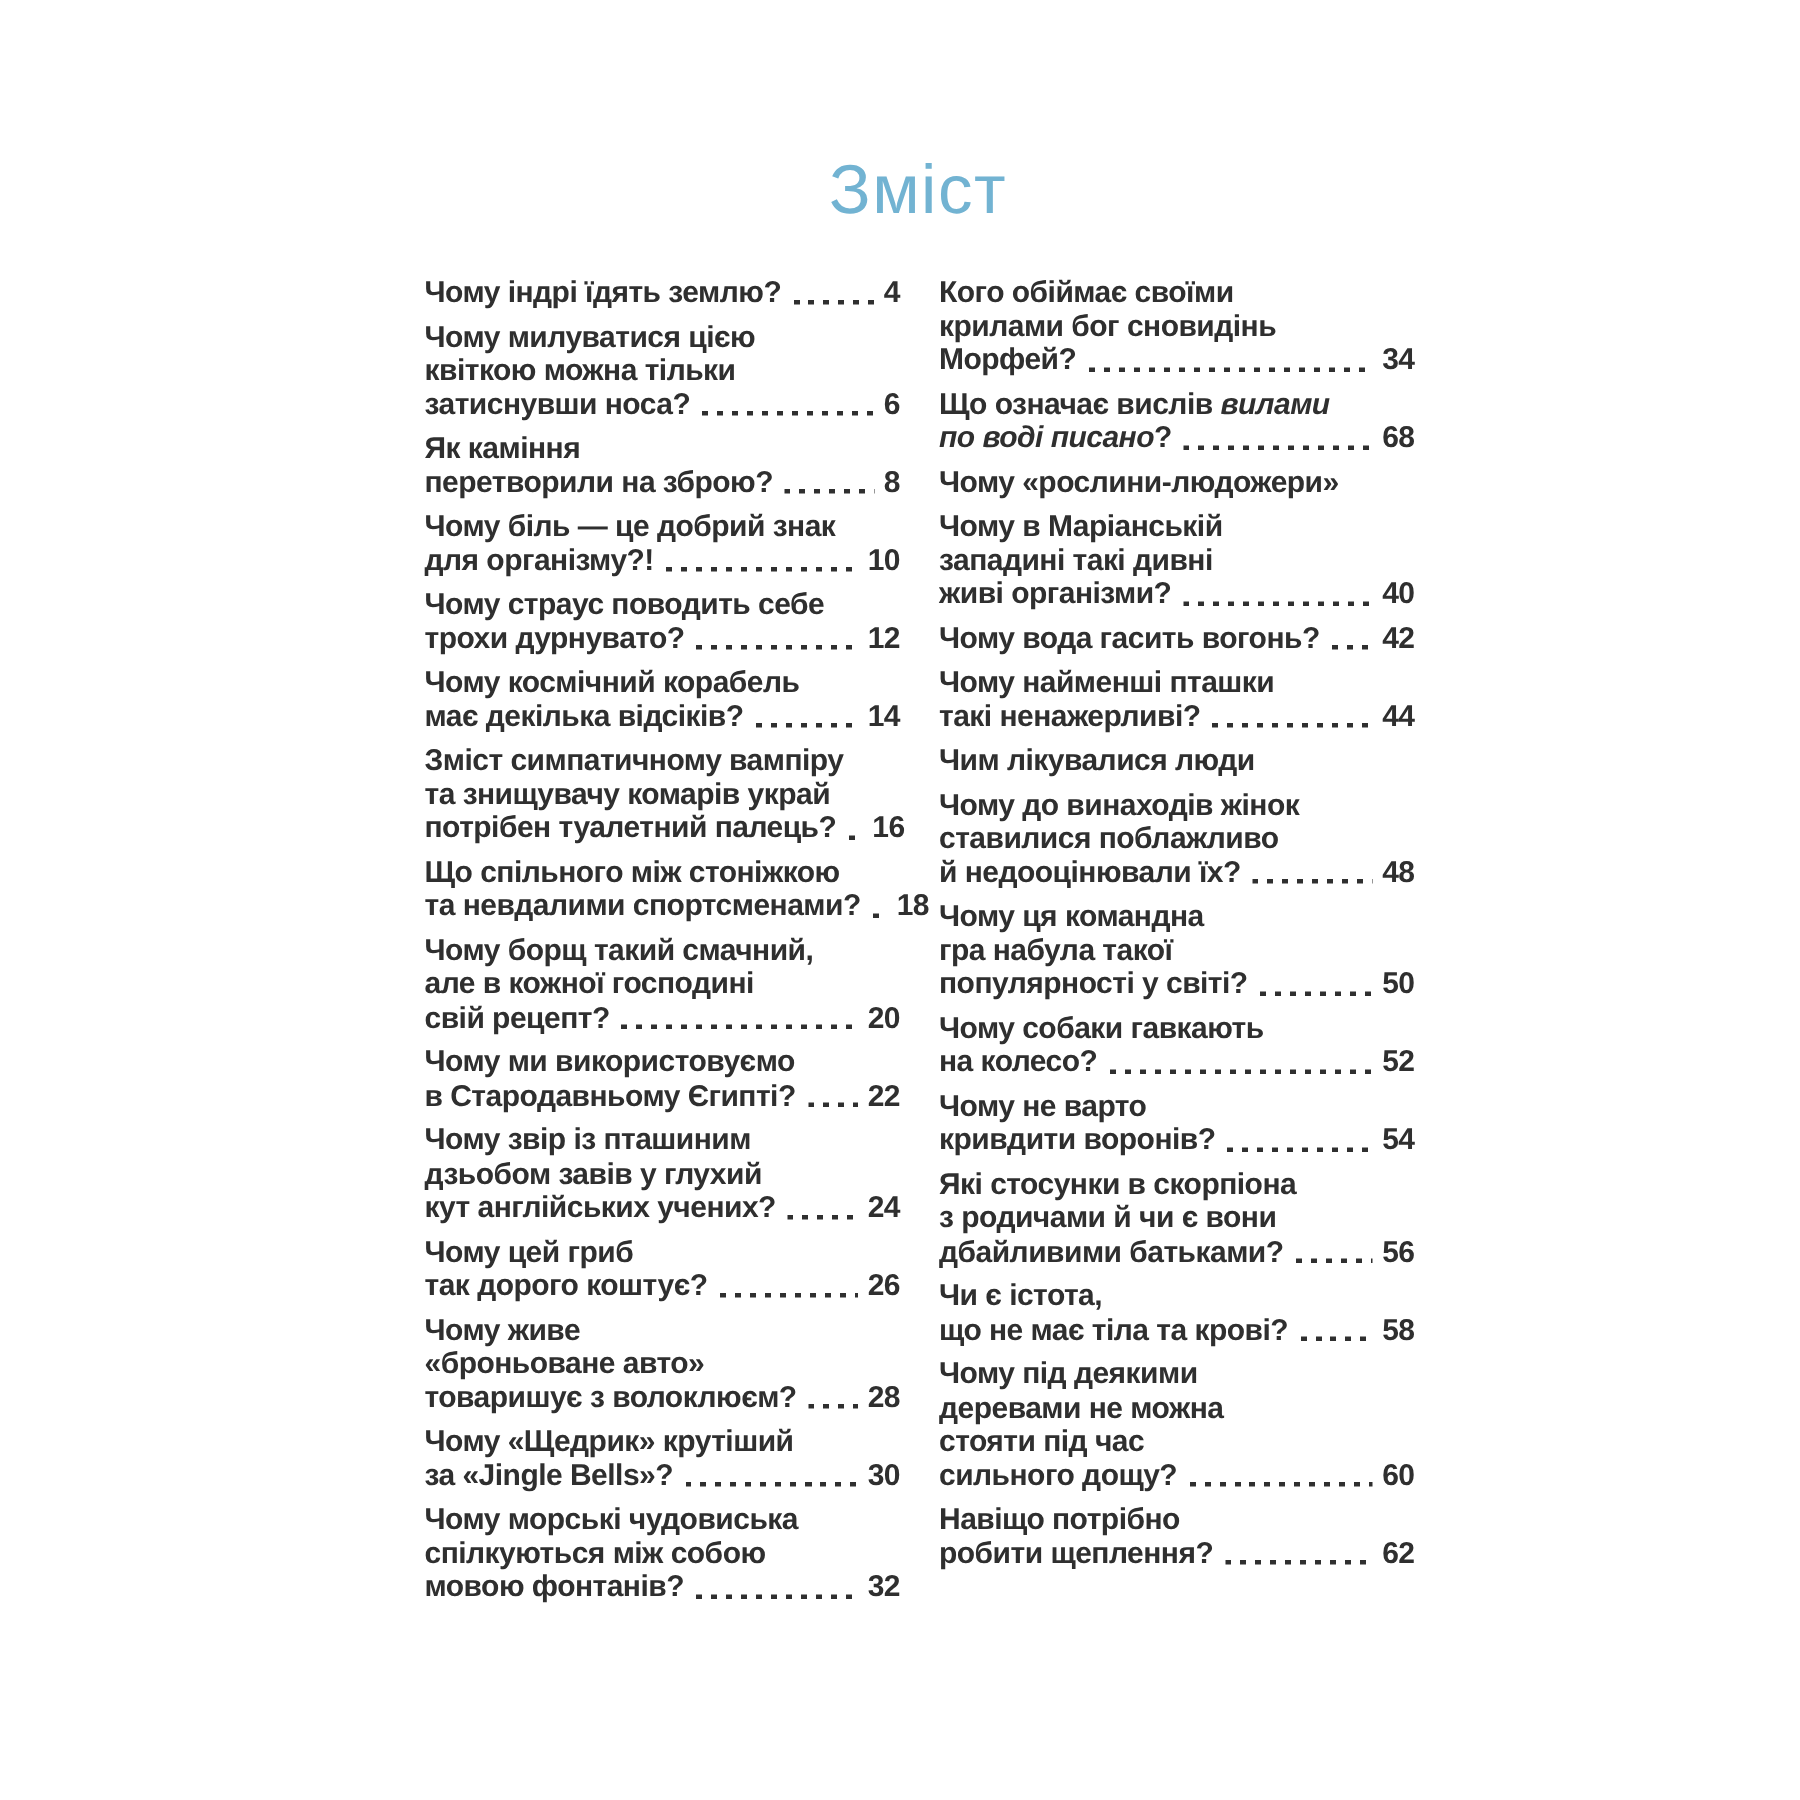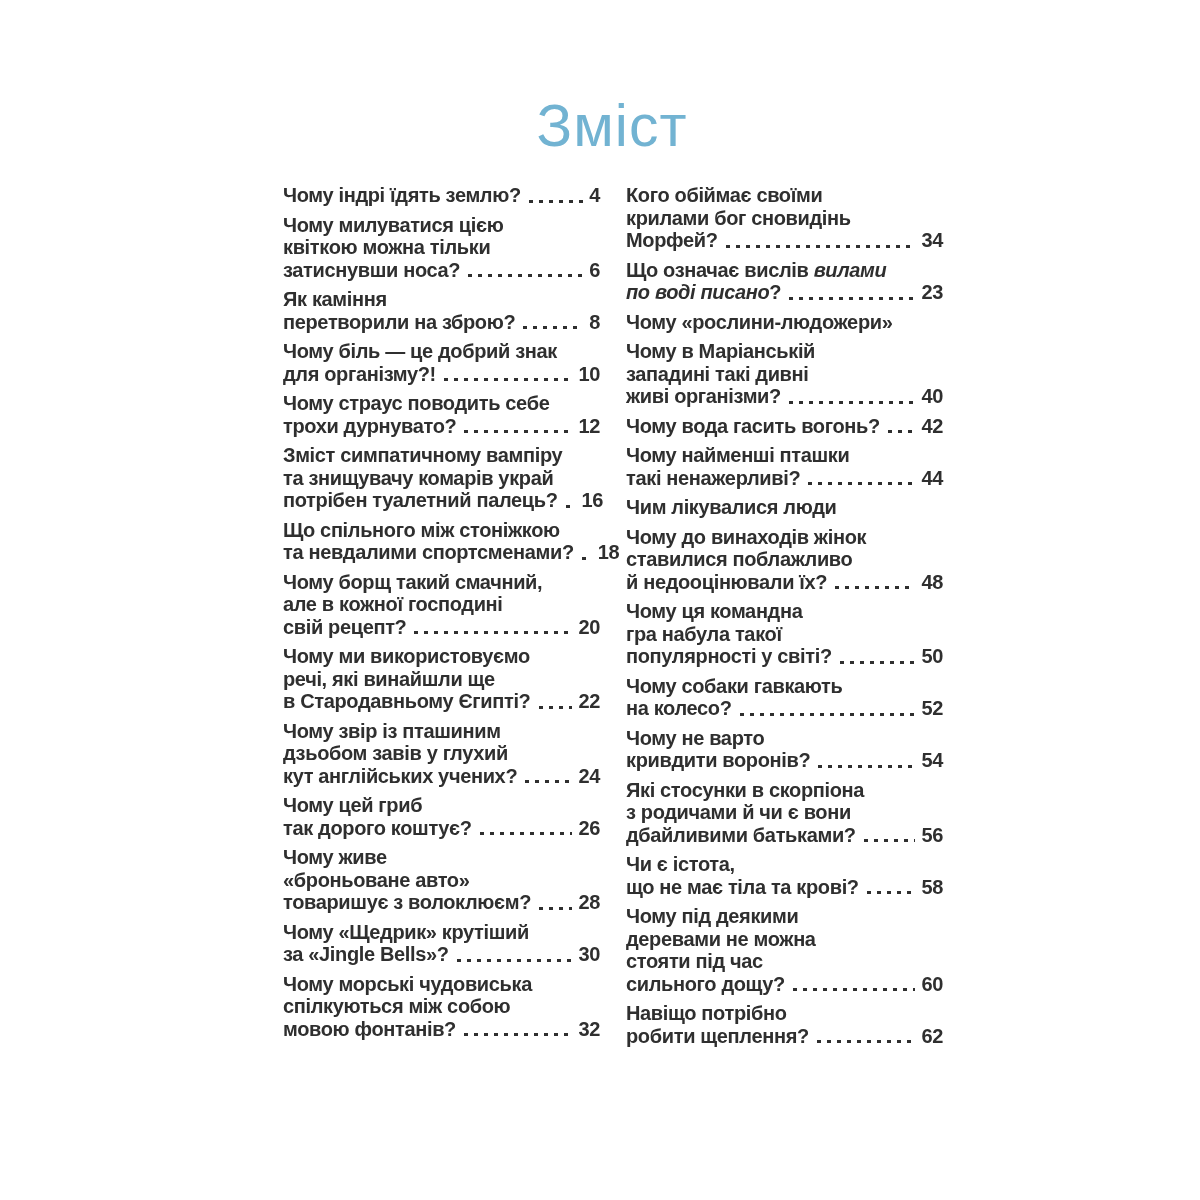--- a/index.html
+++ b/index.html
@@ -18,21 +18,21 @@
     position: absolute;
     inset: 0;
     background: #ffffff;
   }
   .page-title {
     position: absolute;
     left: 283px;
     top: 100px;
     width: 658px;
     text-align: center;
-    font-size: 59px;
+    font-size: 46px;
     line-height: 52px;
     font-weight: normal;
     letter-spacing: 1px;
   }
   .columns {
     position: absolute;
     left: 283px;
     top: 184px;
     width: 660px;
     display: flex;
@@ -122,20 +122,28 @@
         </div>
         <div class="entry">
           <div class="line"><span class="txt">Чому страус поводить себе</span></div>
           <div class="line last">
             <span class="txt">трохи дурнувато?</span>
             <span class="leader"></span>
             <span class="pg">12</span>
           </div>
         </div>
         <div class="entry">
+          <div class="line"><span class="txt">Чому космічний корабель</span></div>
+          <div class="line last">
+            <span class="txt">має декілька відсіків?</span>
+            <span class="leader"></span>
+            <span class="pg">14</span>
+          </div>
+        </div>
+        <div class="entry">
           <div class="line"><span class="txt">Зміст симпатичному вампіру</span></div>
           <div class="line"><span class="txt">та знищувачу комарів украй</span></div>
           <div class="line last">
             <span class="txt">потрібен туалетний палець?</span>
             <span class="leader"></span>
             <span class="pg">16</span>
           </div>
         </div>
         <div class="entry">
           <div class="line"><span class="txt">Що спільного між стоніжкою</span></div>
@@ -149,21 +157,20 @@
           <div class="line"><span class="txt">Чому борщ такий смачний,</span></div>
           <div class="line"><span class="txt">але в кожної господині</span></div>
           <div class="line last">
             <span class="txt">свій рецепт?</span>
             <span class="leader"></span>
             <span class="pg">20</span>
           </div>
         </div>
         <div class="entry">
           <div class="line"><span class="txt">Чому ми використовуємо</span></div>
-          <div class="line"><span class="txt">речі, які винайшли ще</span></div>
           <div class="line last">
             <span class="txt">в Стародавньому Єгипті?</span>
             <span class="leader"></span>
             <span class="pg">22</span>
           </div>
         </div>
         <div class="entry">
           <div class="line"><span class="txt">Чому звір із пташиним</span></div>
           <div class="line"><span class="txt">дзьобом завів у глухий</span></div>
           <div class="line last">
@@ -215,21 +222,21 @@
             <span class="txt">Морфей?</span>
             <span class="leader"></span>
             <span class="pg">34</span>
           </div>
         </div>
         <div class="entry">
           <div class="line"><span class="txt">Що означає вислів <i>вилами</i></span></div>
           <div class="line last">
             <span class="txt"><i>по воді писано</i>?</span>
             <span class="leader"></span>
-            <span class="pg">23</span>
+            <span class="pg">68</span>
           </div>
         </div>
         <div class="entry">
           <div class="line"><span class="txt">Чому «рослини-людожери»</span></div>
         </div>
         <div class="entry">
           <div class="line"><span class="txt">Чому в Маріанській</span></div>
           <div class="line"><span class="txt">западині такі дивні</span></div>
           <div class="line last">
             <span class="txt">живі організми?</span>

